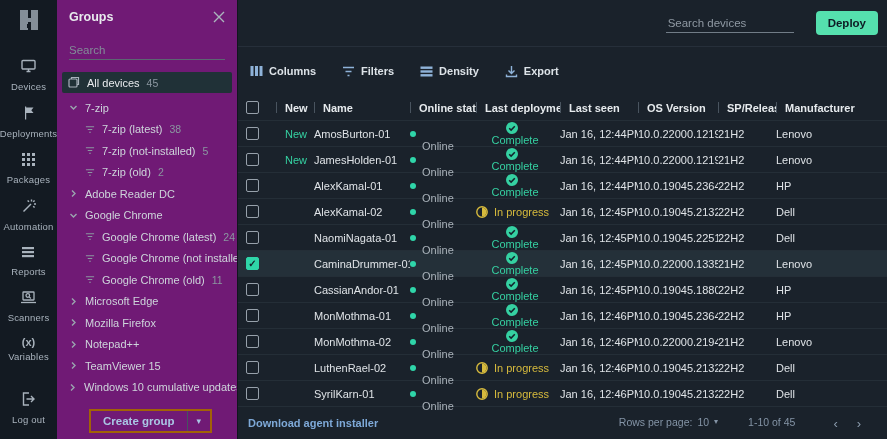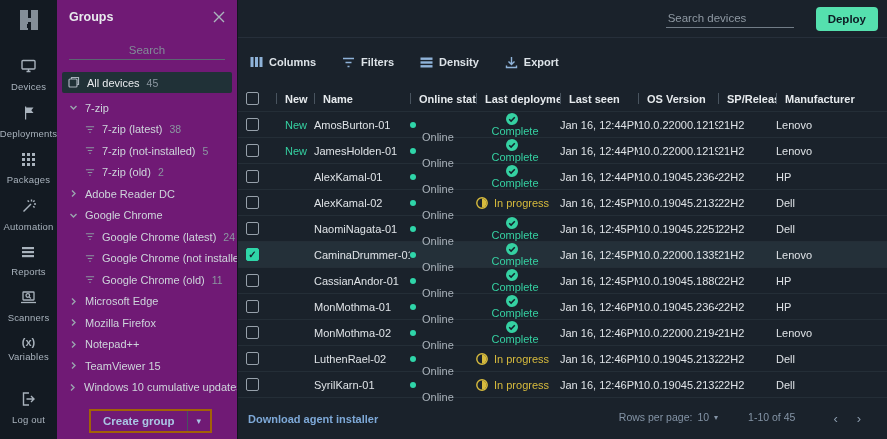--- a/index.html
+++ b/index.html
@@ -21,21 +21,21 @@
   
   .panel { width:181px; background:#701a75; display:flex; flex-direction:column;
     flex-shrink:0; border-right:1px solid #10161d; }
   .panel-head { display:flex; align-items:center; justify-content:space-between;
     padding:10px 12px 0 12px; }
   .panel-title { color:#e8ebee; font-size:12.5px; font-weight:600; }
   .panel-close { color:#aab4bd; cursor:pointer; display:flex; }
   .panel-search { margin:16px 12px 10px; }
   .panel-search input { width:100%; background:transparent; border:none;
     border-bottom:1px solid #5c6672; color:#dfe3e7; font-size:11.5px;
-    padding:3px 0; outline:none; font-family:"Liberation Sans",sans-serif;text-align:center; }
+    padding:3px 0; outline:none; font-family:"Liberation Sans",sans-serif; }
   .panel-search input::placeholder { color:#828d98; }
   .grp-list { flex:1; overflow:hidden; padding:2px 0; }
   .grp-all { display:flex; align-items:center; gap:7px; height:21px; margin:0 5px 4px;
     padding:0 6px; background:#203137; border-radius:2px; cursor:pointer; }
   .grp-all .g-label { color:#e8ebee; font-size:11px; }
   .g-count { color:#8b97a1; font-size:10.5px; }
   .tree-item { display:flex; align-items:center; gap:7px; height:21.5px;
     padding:0 11px; cursor:pointer; }
   .tree-item .g-label { color:#ced5db; font-size:11px; white-space:nowrap; }
   .tree-child { padding-left:28px; }
@@ -43,21 +43,21 @@
   .panel-foot { padding:4px 0 6px 32px; }
   .btn-split { display:inline-flex; border:2px solid #a16207; border-radius:0;
     overflow:hidden; cursor:pointer; }
   .btn-split .main-part { padding:4px 12px; color:#a9c6e4; font-size:11.5px;
     font-weight:600; }
   .btn-split .caret-part { padding:4px 9px; border-left:1px solid #46545f;
     color:#a9c6e4; font-size:9px; display:flex; align-items:center; }
 
   
   .main { flex:1; background:#1a222b; display:flex; flex-direction:column; min-width:0; }
-  .topbar { height:38px; display:flex; align-items:center; justify-content:flex-end;
+  .topbar { height:47px; display:flex; align-items:center; justify-content:flex-end;
     gap:22px; padding:0 8px 0 0; border-bottom:1px solid #262f3a; }
   .topbar input { width:128px; background:transparent; border:none;
     border-bottom:1px solid #717c87; color:#dfe3e7; font-size:11.5px;
     padding:3px 2px; outline:none; font-family:"Liberation Sans",sans-serif; }
   .topbar input::placeholder { color:#8f99a3; }
   .btn-deploy { background:#55e0ae; color:#0d1b24; border:none; border-radius:4px;
     font-size:11.5px; font-weight:600; padding:6px 12px; cursor:pointer; margin-right:1px;
     font-family:"Liberation Sans",sans-serif; }
   .toolbar { height:48px; display:flex; align-items:center; gap:26px; padding:0 12px; }
   .tool { display:flex; align-items:center; gap:6px; cursor:pointer; }

